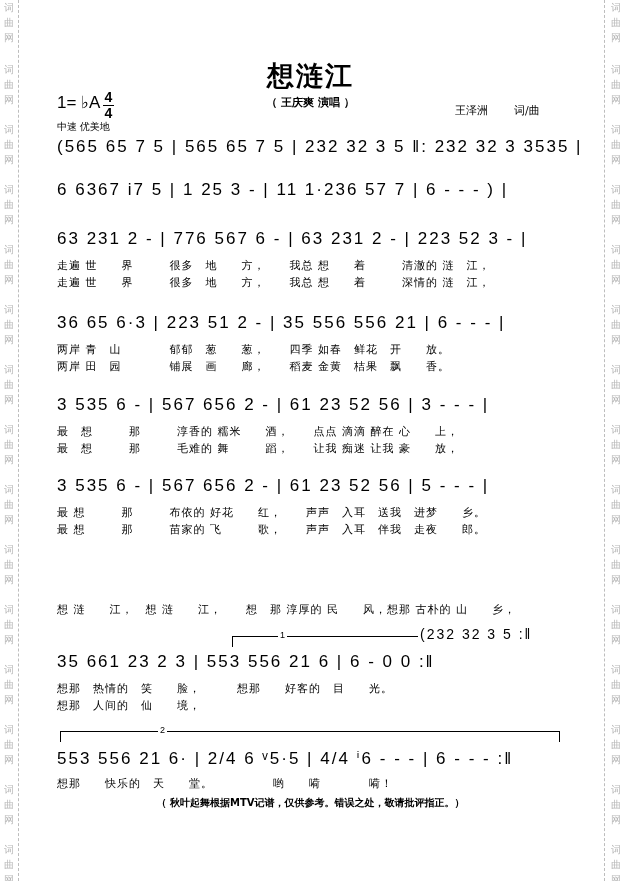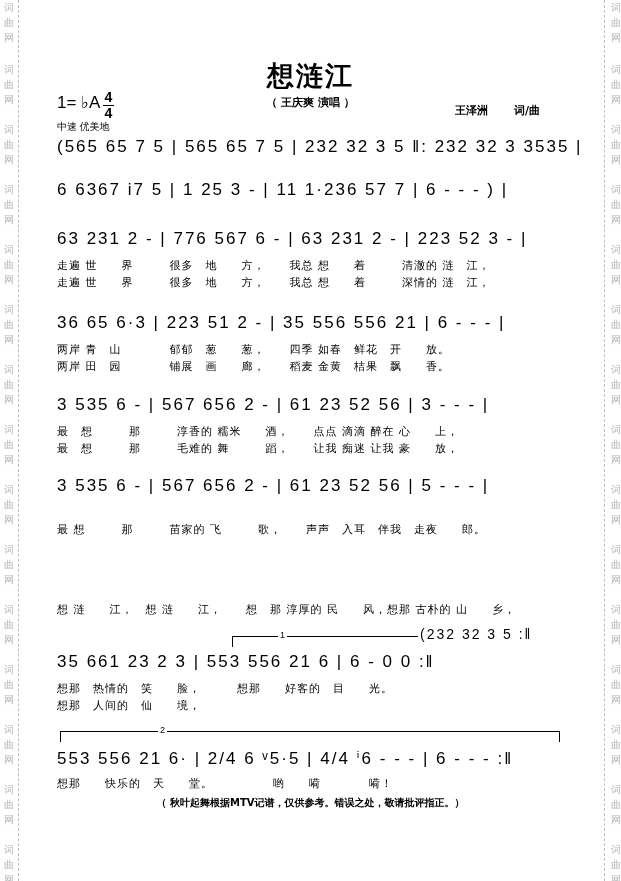--- a/index.html
+++ b/index.html
@@ -10,22 +10,22 @@
   .margin-line { position: absolute; top: 0; bottom: 0; width: 0; border-left: 1px dashed #bdbdbd; }
   .wm-col { position: absolute; width: 16px; text-align: center; font-family: "DejaVu Sans", sans-serif; font-size: 10px; color: #b8b8b8; line-height: 15px; }
   .wm-group { position: absolute; left: 0; width: 16px; }
   .wm-group span { display: block; }
 
   .title { position: absolute; left: 0; width: 621px; top: 58px; text-align: center; font-size: 27px; font-weight: bold; letter-spacing: 2px; font-family: "DejaVu Sans", sans-serif; }
   .singer { position: absolute; left: 0; width: 621px; top: 95px; text-align: center; font-size: 11px; font-weight: bold; font-family: "DejaVu Sans", sans-serif; }
   .key { position: absolute; left: 57px; top: 92px; font-size: 17px; }
   .timesig { position: absolute; display: inline-flex; flex-direction: column; align-items: center; font-size: 14px; font-weight: bold; line-height: 13px; }
   .timesig .bar { width: 11px; height: 1px; background: #000; margin: 1px 0; }
-  .tempo { position: absolute; left: 57px; top: 120px; font-size: 10px; font-family: Liberation Serif, serif; }
-  .author { position: absolute; left: 455px; top: 103px; font-size: 11px; font-family: "DejaVu Serif", serif; font-weight: bold; }
+  .tempo { position: absolute; left: 57px; top: 120px; font-size: 10px; font-family: Liberation Sans, sans-serif; }
+  .author { position: absolute; left: 455px; top: 103px; font-size: 11px; font-family: "DejaVu Serif", serif; }
   .author .role { margin-left: 26px; }
 
   .row { position: absolute; left: 57px; width: 505px; height: 30px; }
   .notes { position: absolute; left: 0; top: 0; white-space: nowrap; font-size: 17px; letter-spacing: 2px; }
   .lyric { position: absolute; font-family: "DejaVu Serif", serif; font-size: 11px; white-space: nowrap; letter-spacing: 1px; }
   .u2 { text-decoration: underline double; text-underline-offset: 3px; }
   .volta { position: absolute; border-top: 1px solid #000; border-left: 1px solid #000; height: 10px; }
   .volta-label { position: absolute; font-size: 9px; background: #fff; padding: 0 2px; top: -7px; }
   .footnote { position: absolute; left: 0; width: 621px; top: 796px; text-align: center; font-size: 10px; font-weight: bold; font-family: "DejaVu Sans", sans-serif; }
 </style>
@@ -224,20 +224,21 @@
 </div>
 
 <div class="row" style="top:395px;">
   <div class="notes">3 535 6 - | 567 656 2 - | 61 23 52 56 | 3 - - - |</div>
   <div class="lyric" style="left:0; top:29px;">最　想　　　那　　　淳香的 糯米　　酒，　　点点 滴滴 醉在 心　　上，</div>
   <div class="lyric" style="left:0; top:46px;">最　想　　　那　　　毛难的 舞　　　蹈，　　让我 痴迷 让我 豪　　放，</div>
 </div>
 
 <div class="row" style="top:476px;">
   <div class="notes">3 535 6 - | 567 656 2 - | 61 23 52 56 | 5 - - - |</div>
+  <div class="lyric" style="left:0; top:29px;">最 想　　　那　　　布依的 好花　　红，　　声声　入耳　送我　进梦　　乡。</div>
   <div class="lyric" style="left:0; top:46px;">最 想　　　那　　　苗家的 飞　　　歌，　　声声　入耳　伴我　走夜　　郎。</div>
 </div>
 
 <div class="row" style="top:556px;">
   <div class="lyric" style="left:0; top:46px;">想 涟　　江，　想 涟　　江，　　想　那 淳厚的 民　　风，想那 古朴的 山　　乡，</div>
 </div>
 
 <div class="volta" style="left:232px; top:636px; width:185px;">
   <span class="volta-label" style="left:45px;">1</span>
 </div>

